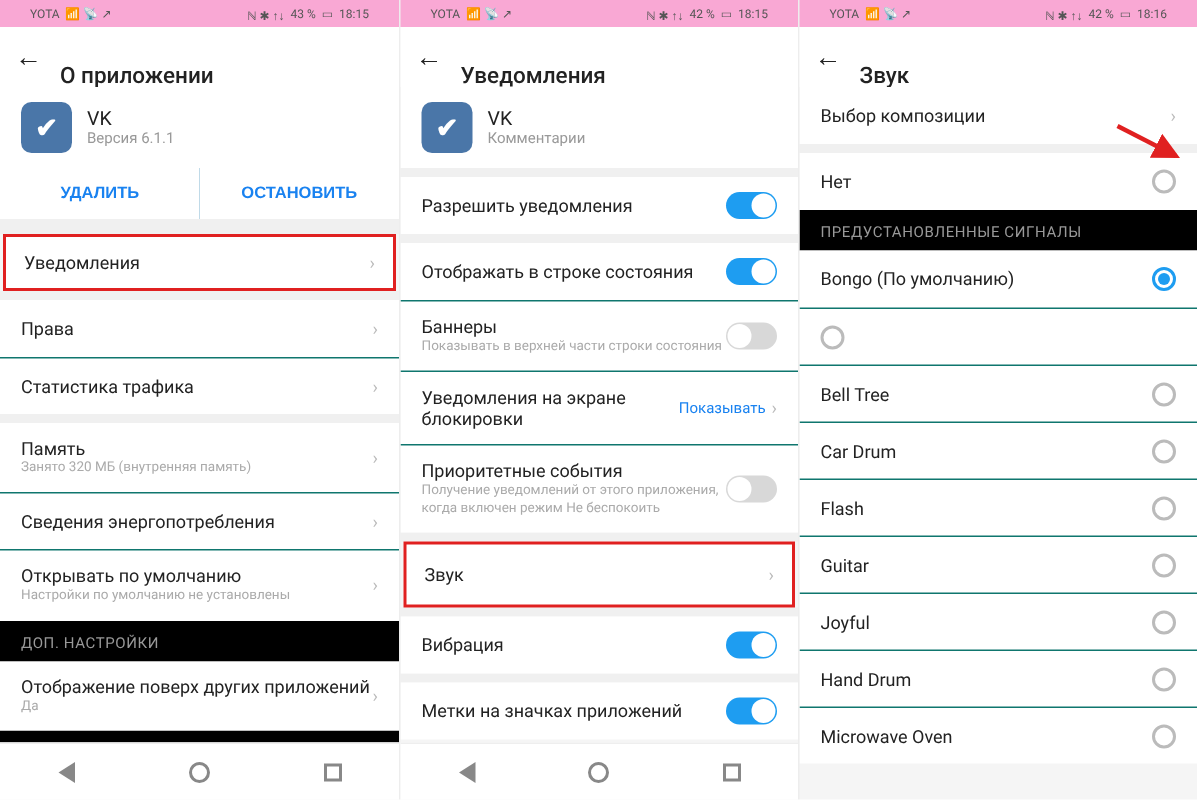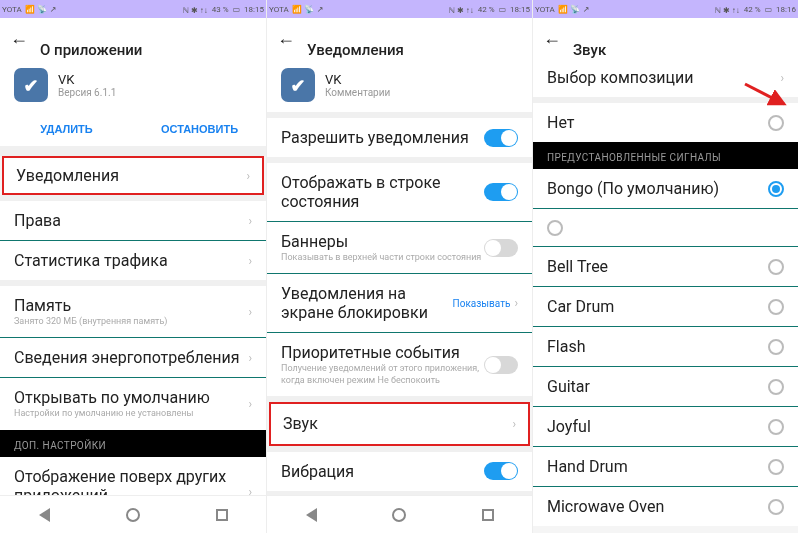--- a/index.html
+++ b/index.html
@@ -1,21 +1,21 @@
 <!DOCTYPE html>
 <html><head>
 <meta charset="utf-8">
 <style>
   * { box-sizing: border-box; margin: 0; padding: 0; }
   body { font-family: -apple-system, Roboto, "Helvetica Neue", Arial, sans-serif; background: #fff; width: 798px; height: 533px; overflow: hidden; }
   .container { display: flex; width: 798px; height: 533px; }
   .pane { width: 266px; background: #f5f5f5; display: flex; flex-direction: column; position: relative; }
   .pane + .pane { border-left: 1px solid rgba(0,0,0,0.03); }
 
-  .status-bar { height: 18px; background: #c4b5fd; font-size: 8px; color: #555; display: flex; align-items: center; justify-content: space-between; padding: 0 2px; }
+  .status-bar { height: 18px; background: #f9a8d4; font-size: 8px; color: #555; display: flex; align-items: center; justify-content: space-between; padding: 0 20px; }
   .status-left, .status-right { display: flex; gap: 4px; align-items: center; }
 
   .header { height: 40px; background: #fff; display: flex; align-items: center; gap: 12px; padding: 0 10px; }
   .header .back { font-size: 18px; color: #222; cursor: pointer; }
   .header .title { font-size: 15px; font-weight: 500; color: #222; margin-top: 24px; }
 
   .content { flex: 1; overflow: hidden; }
 
   .app-row { background: #fff; display: flex; align-items: center; gap: 10px; padding: 10px 14px; }
   .vk-icon { width: 34px; height: 34px; background: #4a76a8; border-radius: 7px; color: #fff; font-weight: 700; font-size: 18px; display: flex; align-items: center; justify-content: center; }
@@ -24,21 +24,21 @@
 
   .btn-row { display: flex; background: #0369a1; justify-content: flex-end; }
   .btn-row button { flex: 1; height: 34px; border: none; background: #fff; color: #1982f0; font-size: 11px; font-weight: 700; cursor: pointer; }
 
   .gap { height: 10px; background: #f0f0f0; }
   .gap-sm { height: 6px; background: #f0f0f0; }
 
   .row { background: #fff; padding: 10px 14px; display: flex; align-items: center; justify-content: space-between; min-height: 38px; cursor: pointer; position: relative; }
   .row + .row { border-top: 1px solid #0f766e; }
   .row .lbl { display: flex; flex-direction: column; gap: 1px; flex: 1; min-width: 0; }
-  .row .lbl .t { font-size: 16px; color: #222; }
+  .row .lbl .t { font-size: 12px; color: #222; }
   .row .lbl .s { font-size: 9px; color: #aaa; line-height: 1.25; }
   .row .action-txt { font-size: 10px; color: #1982f0; margin-right: 4px; }
   .chev { color: #bbb; font-size: 12px; }
   .section-hdr { padding: 10px 14px 6px; font-size: 10px; color: #999; background: #000000; letter-spacing: 0.4px; }
 
   .highlight { position: relative; }
   .highlight::after { content: ""; position: absolute; inset: 0; border: 2px solid #e02020; pointer-events: none; }
   .highlight-pad { margin: 0 2px; }
 
   .toggle { width: 34px; height: 18px; border-radius: 9px; position: relative; cursor: pointer; }

